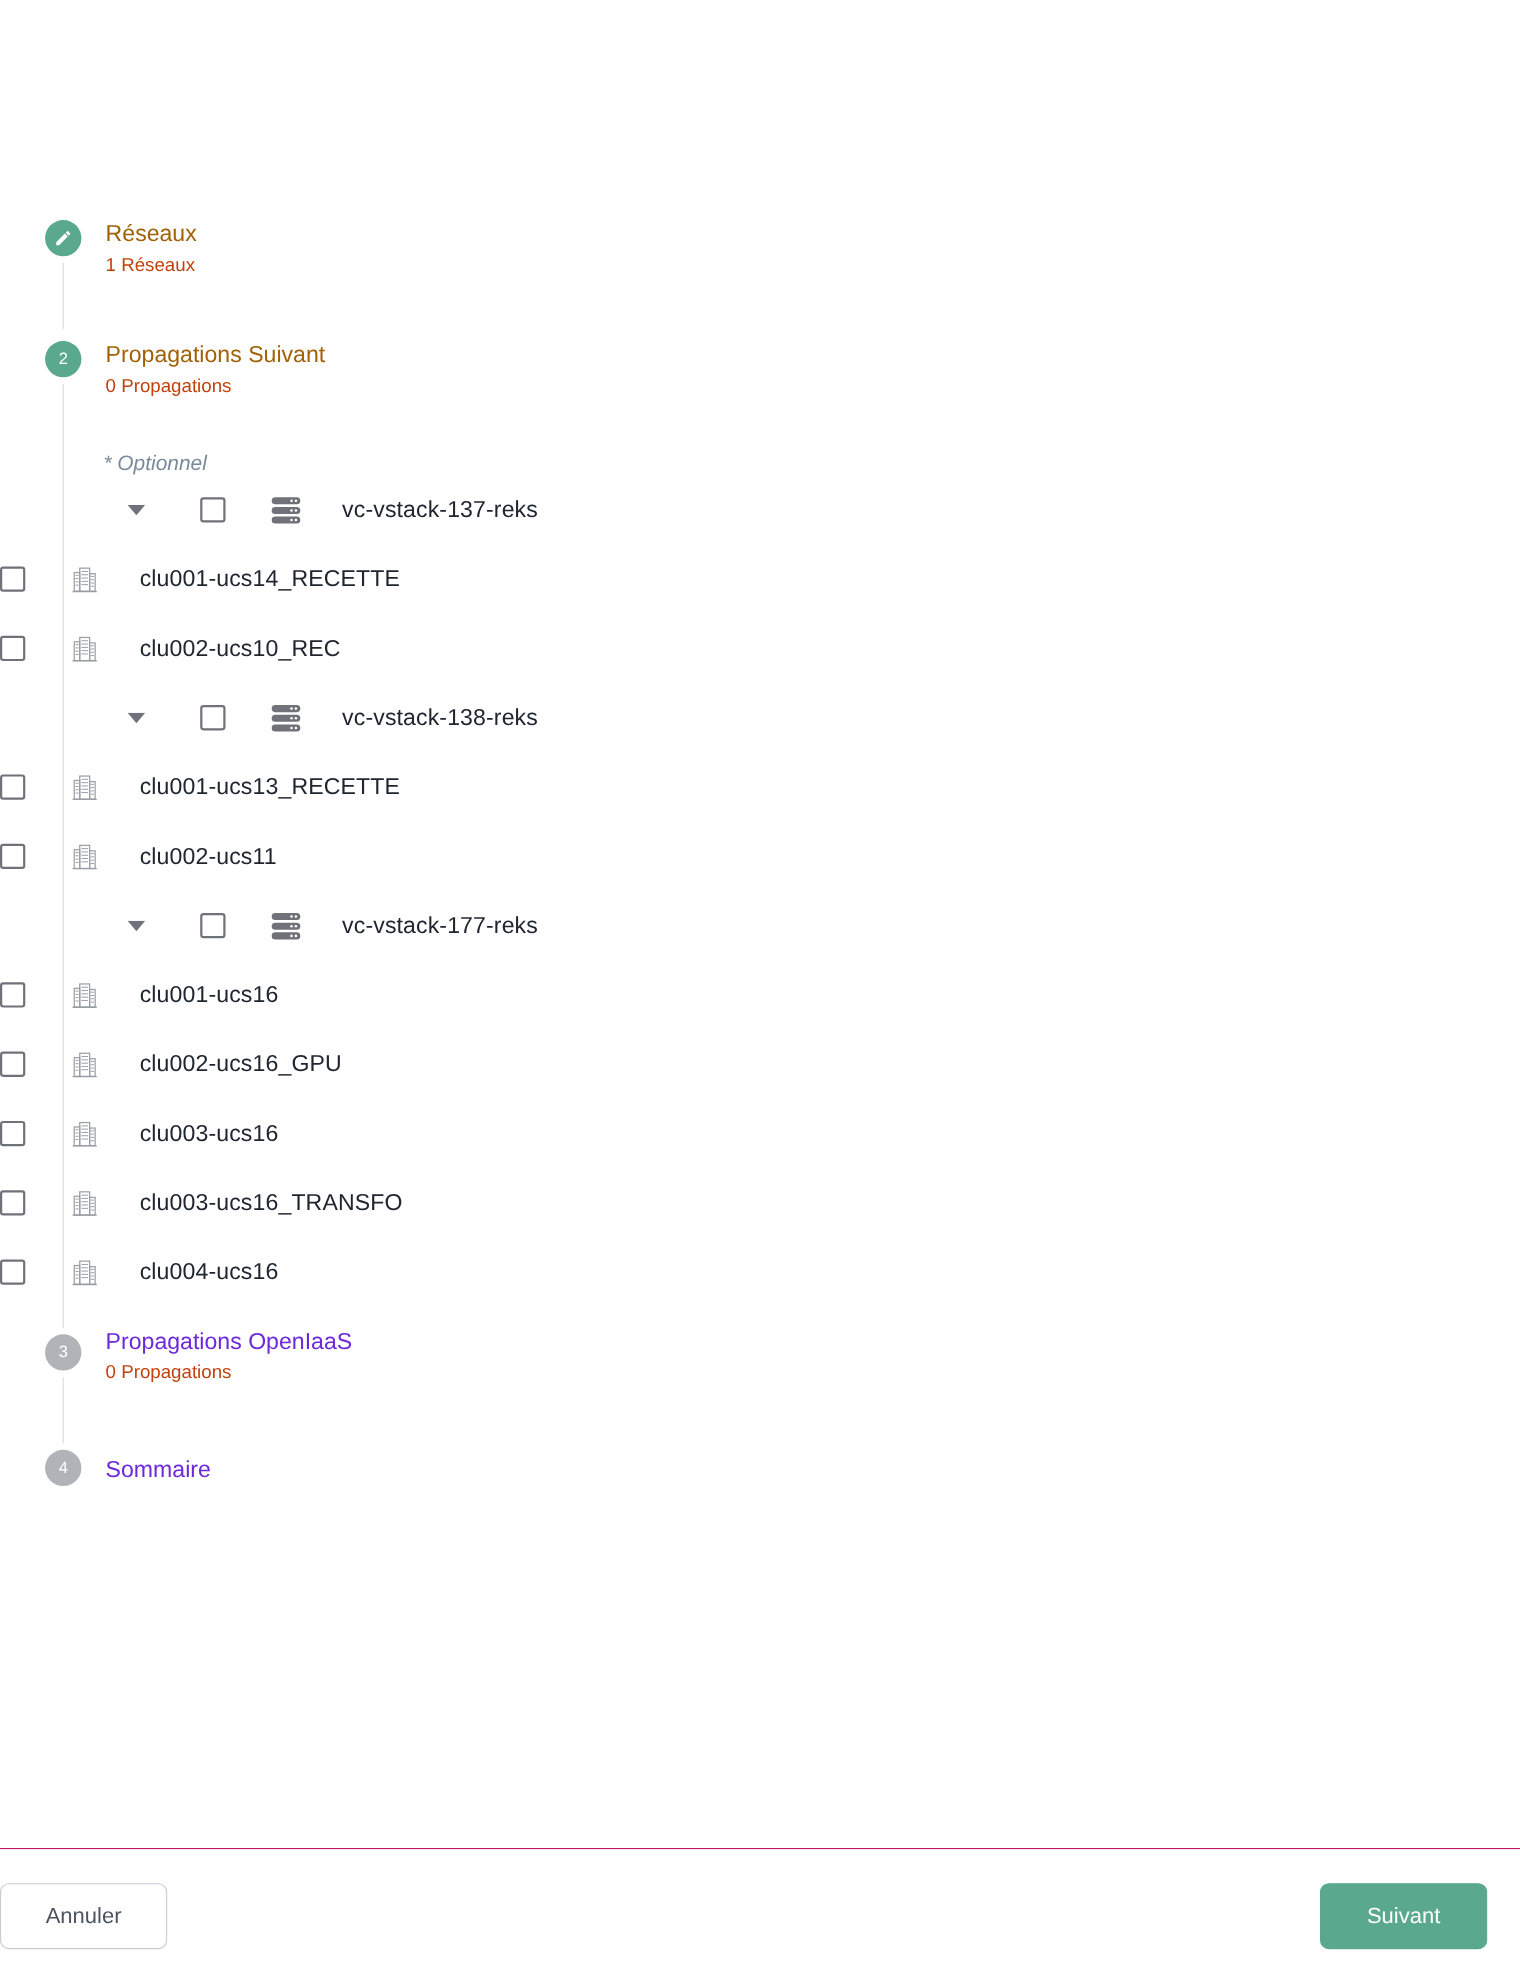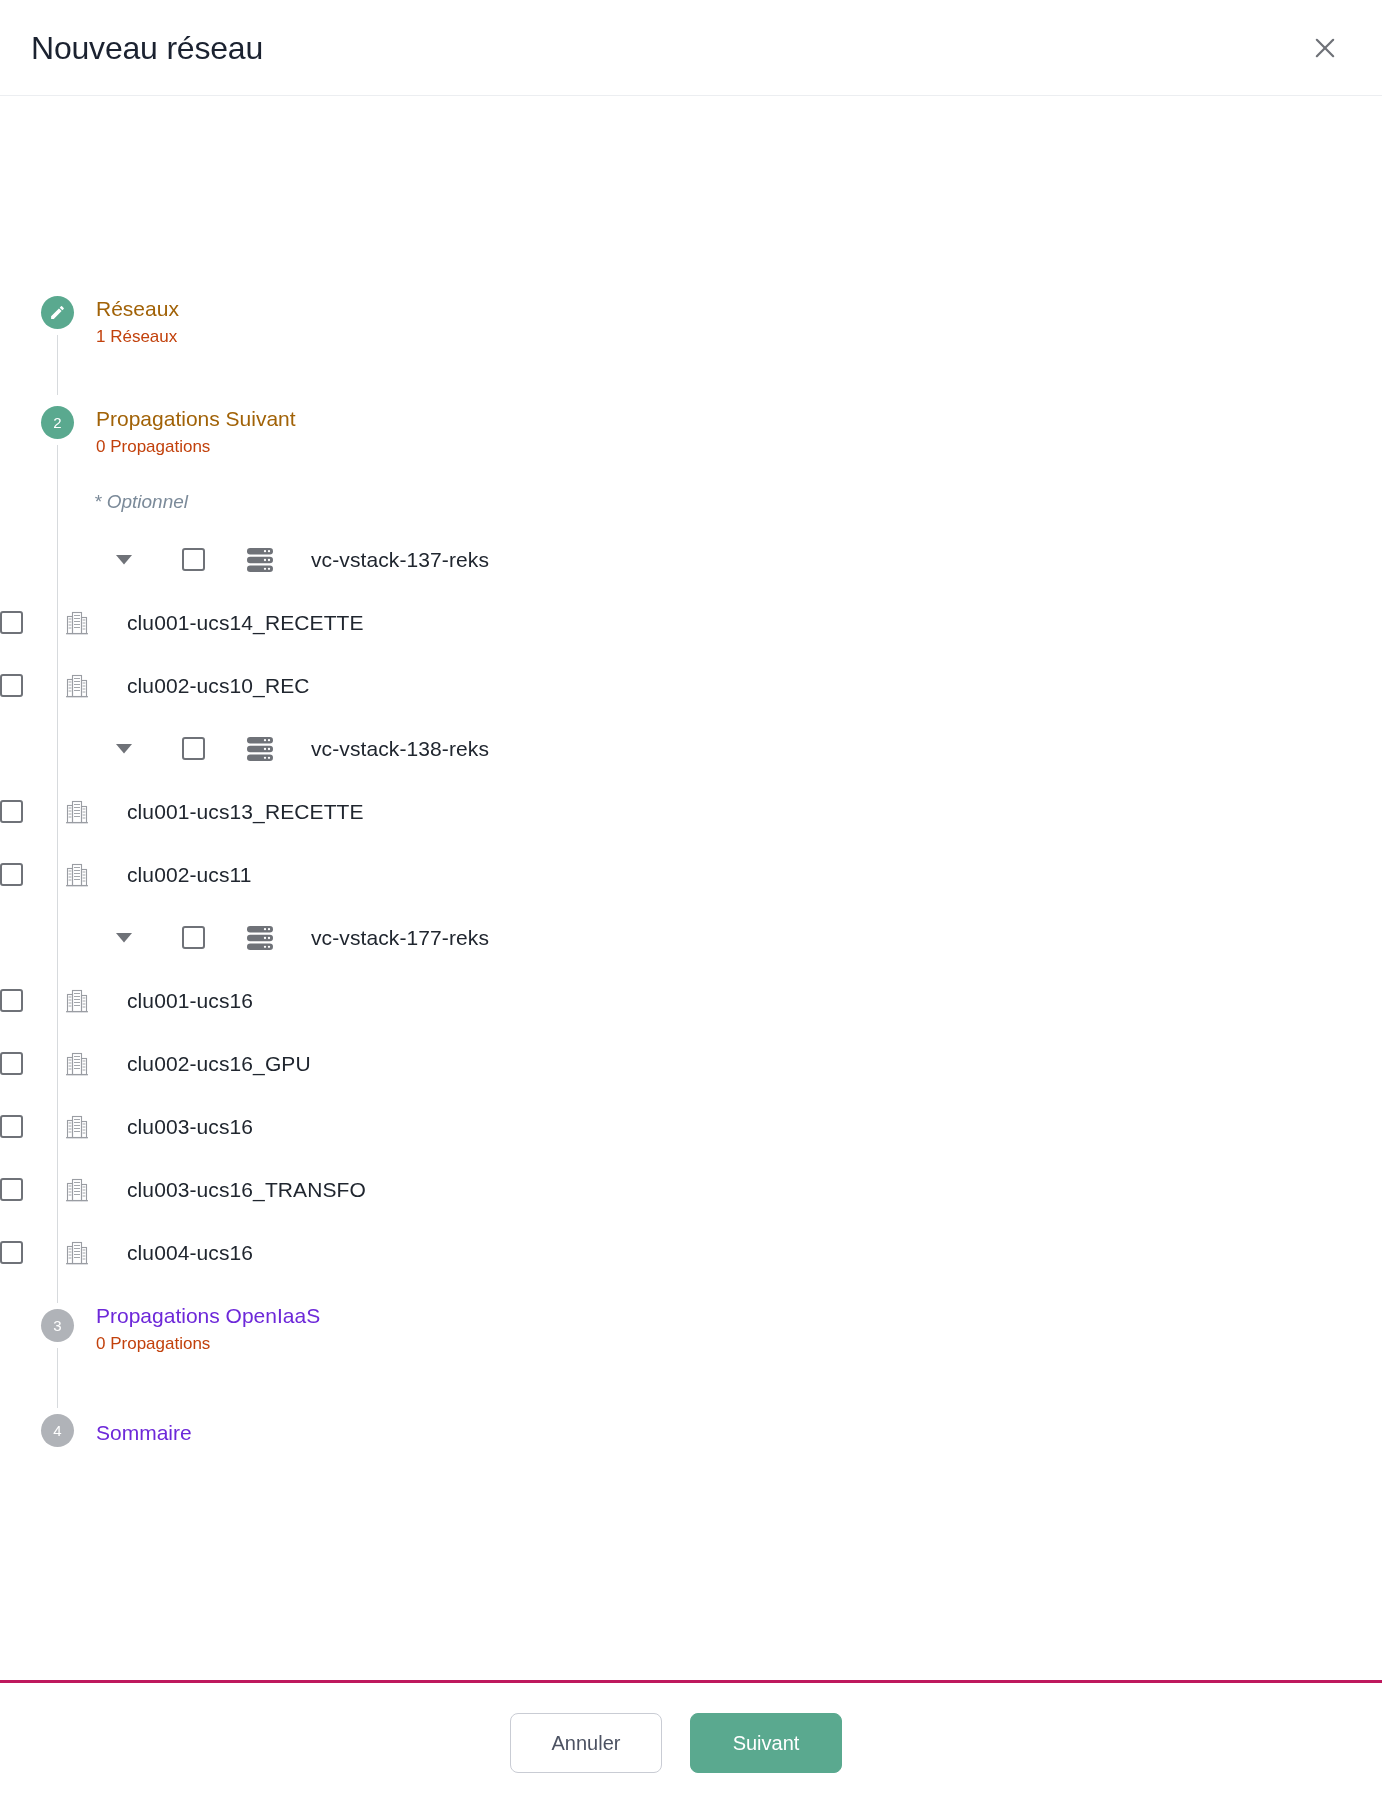--- a/index.html
+++ b/index.html
@@ -125,21 +125,21 @@
   .step-4 .step-title-wrap { position: absolute; top: 1280px; left: 96px; }
 
   .conn-1-2 { top: 197px; height: 60px; }
   .conn-2-3 { top: 307px; height: 858px; }
   .conn-3-4 { top: 1210px; height: 60px; }
 
   
   .optional-label {
     position: absolute;
     left: 94px;
-    top: 354px;
+    top: 370px;
     font-size: 19px;
     font-style: italic;
     color: #7b8a99;
     line-height: 1;
   }
 
   
   .tree {
     position: absolute;
     left: 0;
@@ -202,24 +202,24 @@
     font-size: 21px;
     line-height: 1;
     color: #20262f;
     white-space: nowrap;
     letter-spacing: 0.1px;
   }
 
   
   .modal-footer {
     flex: 0 0 122px;
-    border-top: 3px solid #be185d;
-    display: flex;
-    align-items: center;
-    justify-content: center;
+    border-top: 1px solid #be185d;
+    display: flex;
+    align-items: center;
+    justify-content: space-between;
     gap: 28px;
     padding: 0 30px 0 0;
   }
   .btn {
     font-family: "Liberation Sans", sans-serif;
     font-size: 20px;
     line-height: 1;
     border-radius: 8px;
     cursor: pointer;
     height: 60px;
@@ -239,31 +239,20 @@
     border: 1px solid #5aa98f;
     color: #ffffff;
     min-width: 152px;
   }
 </style>
 </head>
 <body>
 
 <div class="modal">
 
-  <div class="modal-header">
-    <div class="modal-title">Nouveau réseau</div>
-    <button class="close-btn">
-      <span>
-        <svg width="28" height="28" viewBox="0 0 24 24" fill="none" stroke="#6f7278" stroke-width="1.9" stroke-linecap="round">
-          <line x1="5" y1="5" x2="19" y2="19"></line>
-          <line x1="19" y1="5" x2="5" y2="19"></line>
-        </svg>
-      </span>
-    </button>
-  </div>
 
   <div class="modal-body">
     <div class="stepper">
 
       <div class="step-connector conn-1-2"></div>
       <div class="step-connector conn-2-3"></div>
       <div class="step-connector conn-3-4"></div>
 
       <div class="step step-1">
         <div class="step-marker green">

